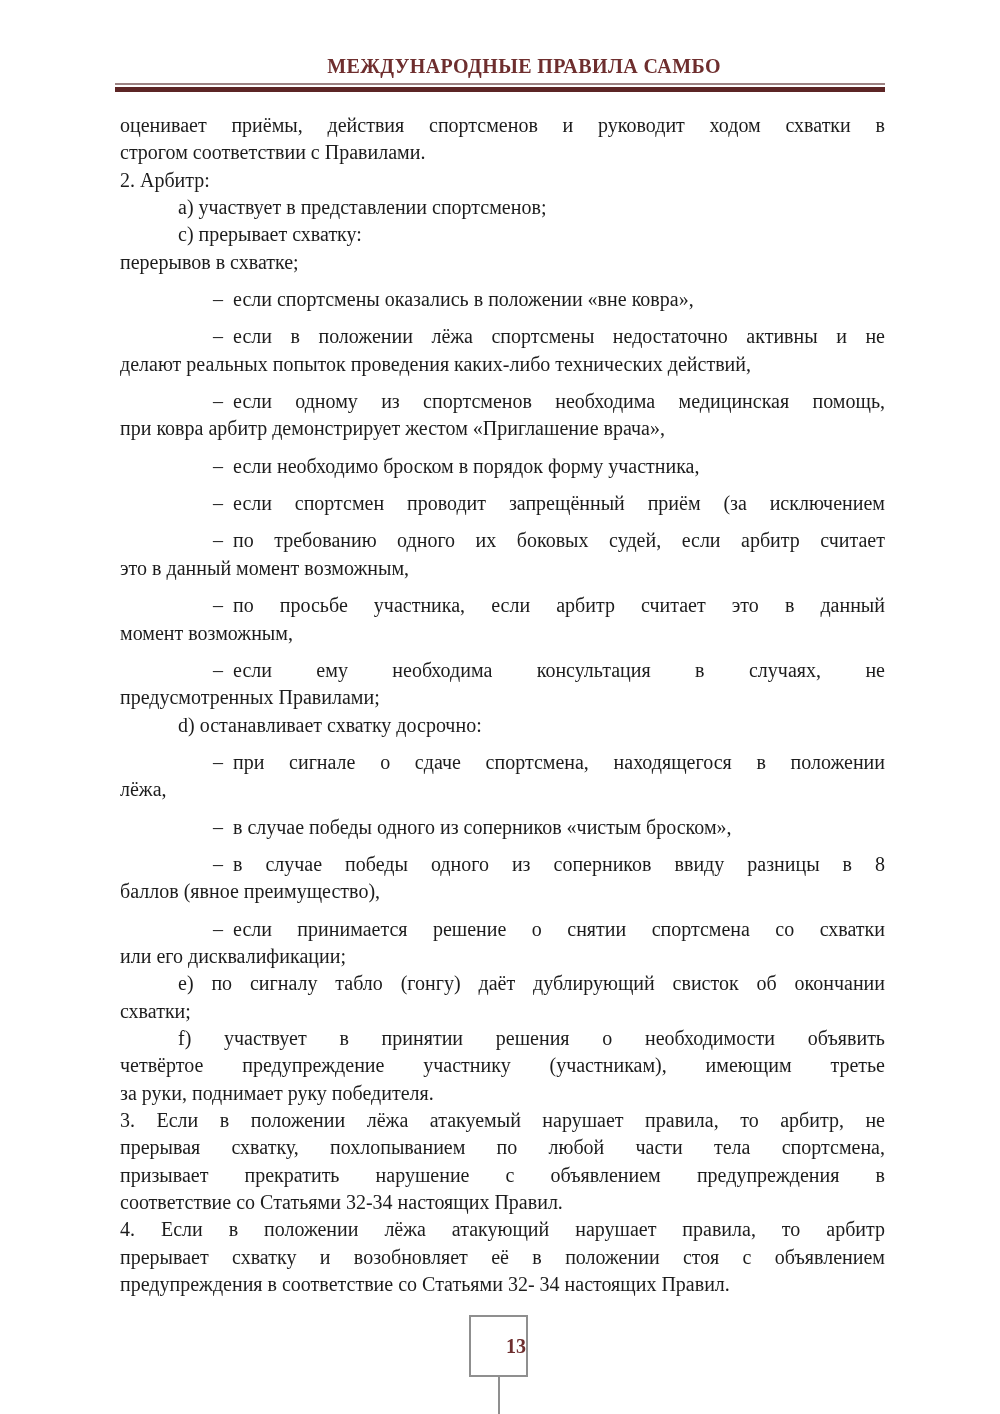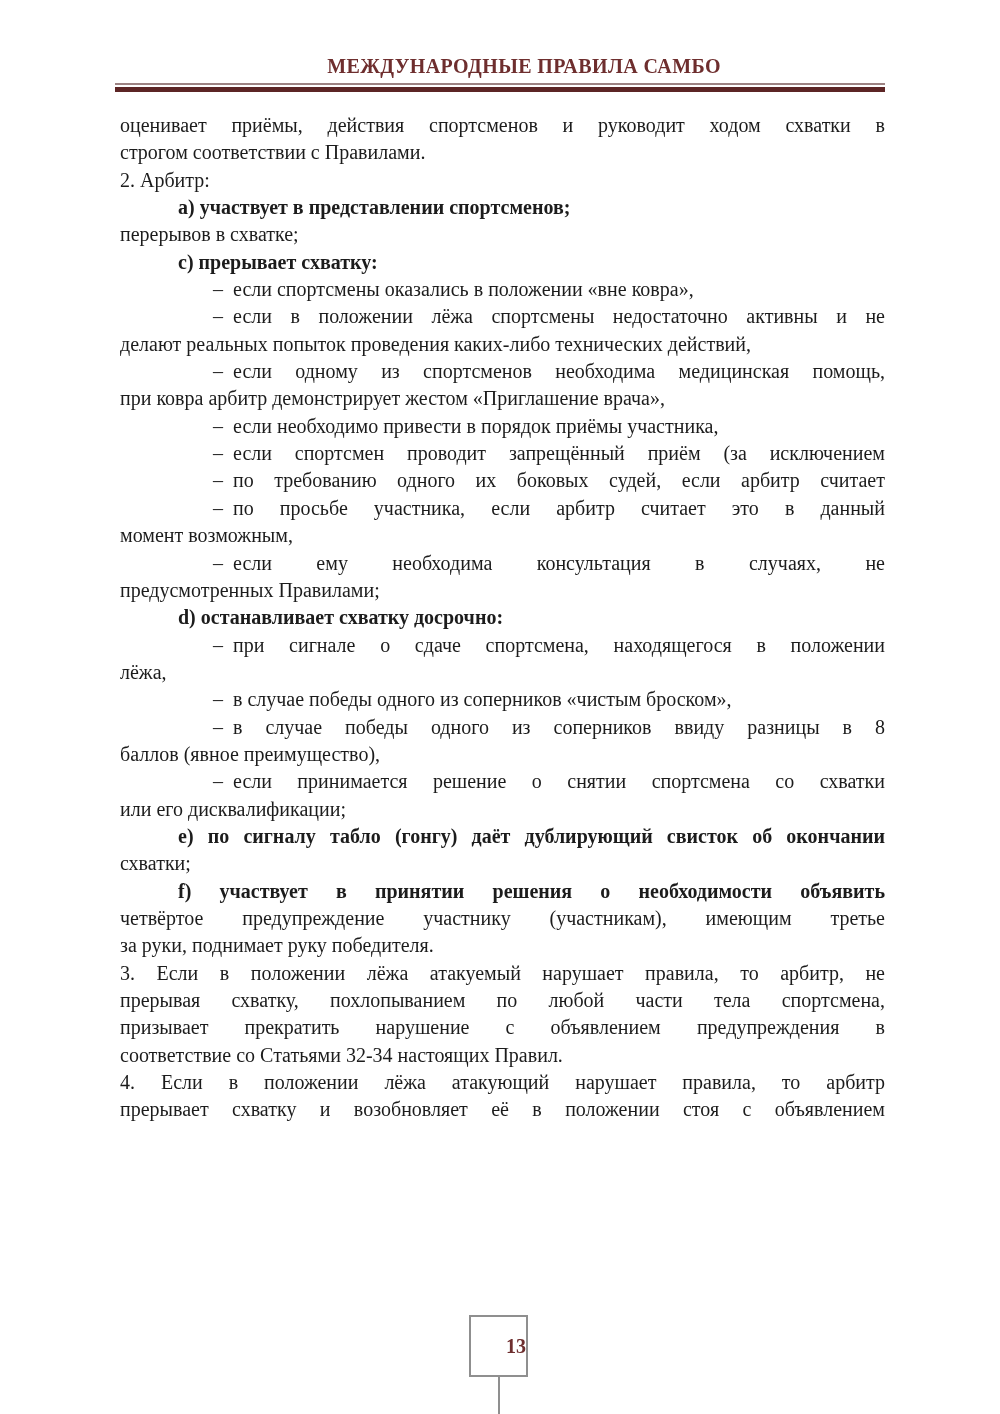--- a/index.html
+++ b/index.html
@@ -44,22 +44,22 @@
     font-size: 20px;
   }
   .line {
     height: 27.35px;
     line-height: 27.35px;
     text-align: justify;
     text-align-last: justify;
     overflow: hidden;
   }
   .line.last { text-align-last: left; }
-  .line.letter.first { text-indent: 58px; font-weight: bold; }
-  .line.dash.first { text-indent: 93px; }
+  .line.letter.first { text-indent: 58px; }
+  .line.dash.first { text-indent: 93px; margin-top: 10px; }
   .pagenum-box {
     position: absolute;
     top: 1315px;
     left: 469px;
     width: 55px;
     height: 58px;
     border: 2px solid var(--box-border, #8f8f8f);
     text-align: right;
     line-height: 58px;
     font-size: 20px;
@@ -84,30 +84,31 @@
 
   <div class="header-rule">
     <div class="rule-thick"></div>
   </div>
 
   <div class="doc-body">
       <div class="line plain first">оценивает приёмы, действия спортсменов и руководит ходом схватки в</div>
       <div class="line plain last">строгом соответствии с Правилами.</div>
       <div class="line plain first last">2. Арбитр:</div>
       <div class="line letter first last">a) участвует в представлении спортсменов;</div>
+      <div class="line letter first last">c) прерывает схватку:</div>
       <div class="line letter last">перерывов в схватке;</div>
-      <div class="line letter first last">c) прерывает схватку:</div>
       <div class="line dash first last">– если спортсмены оказались в положении «вне ковра»,</div>
       <div class="line dash first">– если в положении лёжа спортсмены недостаточно активны и не</div>
       <div class="line dash last">делают реальных попыток проведения каких-либо технических действий,</div>
       <div class="line dash first">– если одному из спортсменов необходима медицинская помощь,</div>
       <div class="line dash last">при ковра арбитр демонстрирует жестом «Приглашение врача»,</div>
-      <div class="line dash first last">– если необходимо привести в порядок приёмы участника,</div>
+      <div class="line dash first last">– если необходимо броском в порядок форму участника,</div>
       <div class="line dash first">– если спортсмен проводит запрещённый приём (за исключением</div>
       <div class="line dash first">– по требованию одного их боковых судей, если арбитр считает</div>
+      <div class="line dash last">это в данный момент возможным,</div>
       <div class="line dash first">– по просьбе участника, если арбитр считает это в данный</div>
       <div class="line dash last">момент возможным,</div>
       <div class="line dash first">– если ему необходима консультация в случаях, не</div>
       <div class="line dash last">предусмотренных Правилами;</div>
       <div class="line letter first last">d) останавливает схватку досрочно:</div>
       <div class="line dash first">– при сигнале о сдаче спортсмена, находящегося в положении</div>
       <div class="line dash last">лёжа,</div>
       <div class="line dash first last">– в случае победы одного из соперников «чистым броском»,</div>
       <div class="line dash first">– в случае победы одного из соперников ввиду разницы в 8</div>
       <div class="line dash last">баллов (явное преимущество),</div>
@@ -117,20 +118,21 @@
       <div class="line letter last">схватки;</div>
       <div class="line letter first">f) участвует в принятии решения о необходимости объявить</div>
       <div class="line letter">четвёртое предупреждение участнику (участникам), имеющим третье</div>
       <div class="line letter last">за руки, поднимает руку победителя.</div>
       <div class="line plain first">3. Если в положении лёжа атакуемый нарушает правила, то арбитр, не</div>
       <div class="line plain">прерывая схватку, похлопыванием по любой части тела спортсмена,</div>
       <div class="line plain">призывает прекратить нарушение с объявлением предупреждения в</div>
       <div class="line plain last">соответствие со Статьями 32-34 настоящих Правил.</div>
       <div class="line plain first">4. Если в положении лёжа атакующий нарушает правила, то арбитр</div>
       <div class="line plain">прерывает схватку и возобновляет её в положении стоя с объявлением</div>
+      <div class="line plain last">предупреждения в соответствие со Статьями 32- 34 настоящих Правил.</div>
     </div>
 
   <div class="pagenum-box">
     <span>13</span>
   </div>
 
   <div class="footer-vline"></div>
 
 </div>
 

